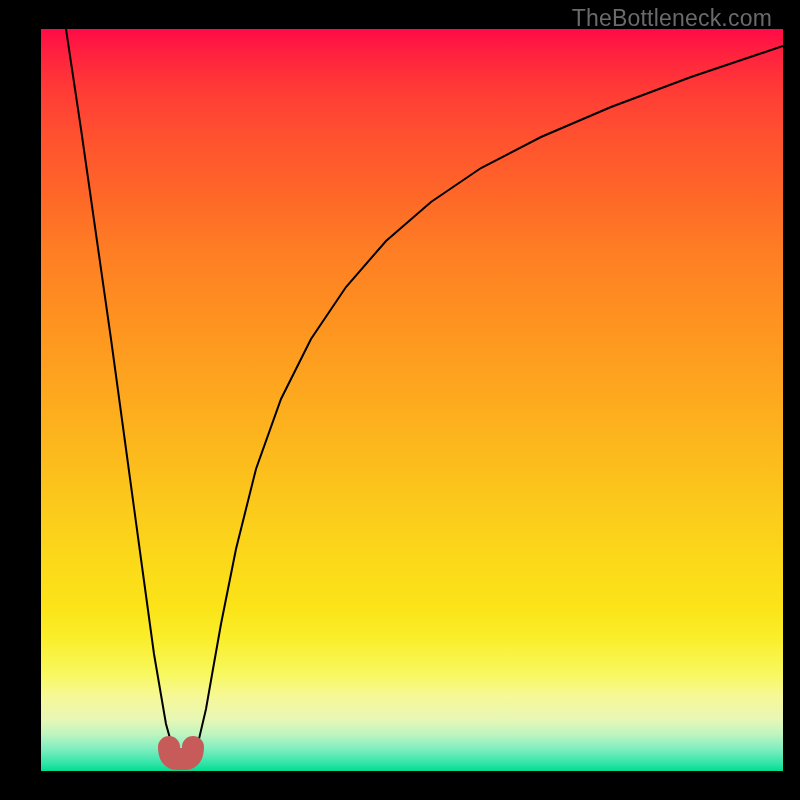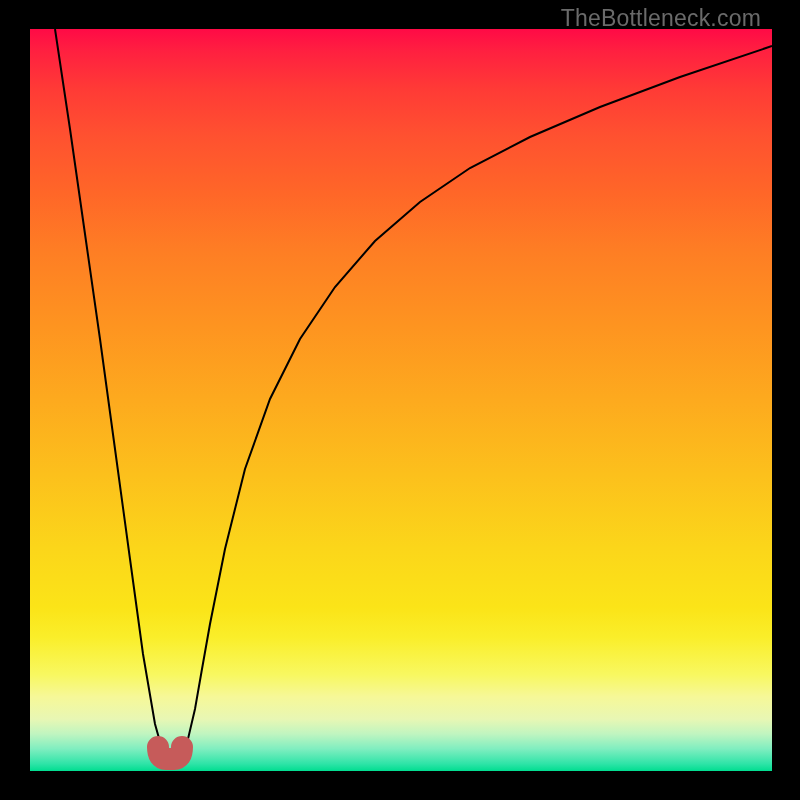--- a/index.html
+++ b/index.html
@@ -1,17 +1,17 @@
 <!DOCTYPE html>
 <html><head>
   <meta charset="utf-8">
   <style>
     * { margin: 0; padding: 0; box-sizing: border-box; }
     body { width: 800px; height: 800px; background: #000000; position: relative; font-family: Arial, sans-serif; }
-    .container { position: absolute; top: 0; left: 1px; width: 768px; height: 800px; text-align: center; }
+    .container { position: absolute; top: 0; left: 12px; width: 768px; height: 800px; text-align: center; }
     .outer-black { position: absolute; top: 0; left: 0; width: 800px; height: 800px; background: #000000; }
     .gradient-area { position: absolute; top: 29px; left: 29px; width: 742px; height: 742px;
       background: linear-gradient(to bottom,
         #ff0a46 0%,
         #ff2040 3%,
         #ff3a36 8%,
         #ff5030 14%,
         #ff6628 22%,
         #fe7e24 30%,
         #fe9420 40%,

